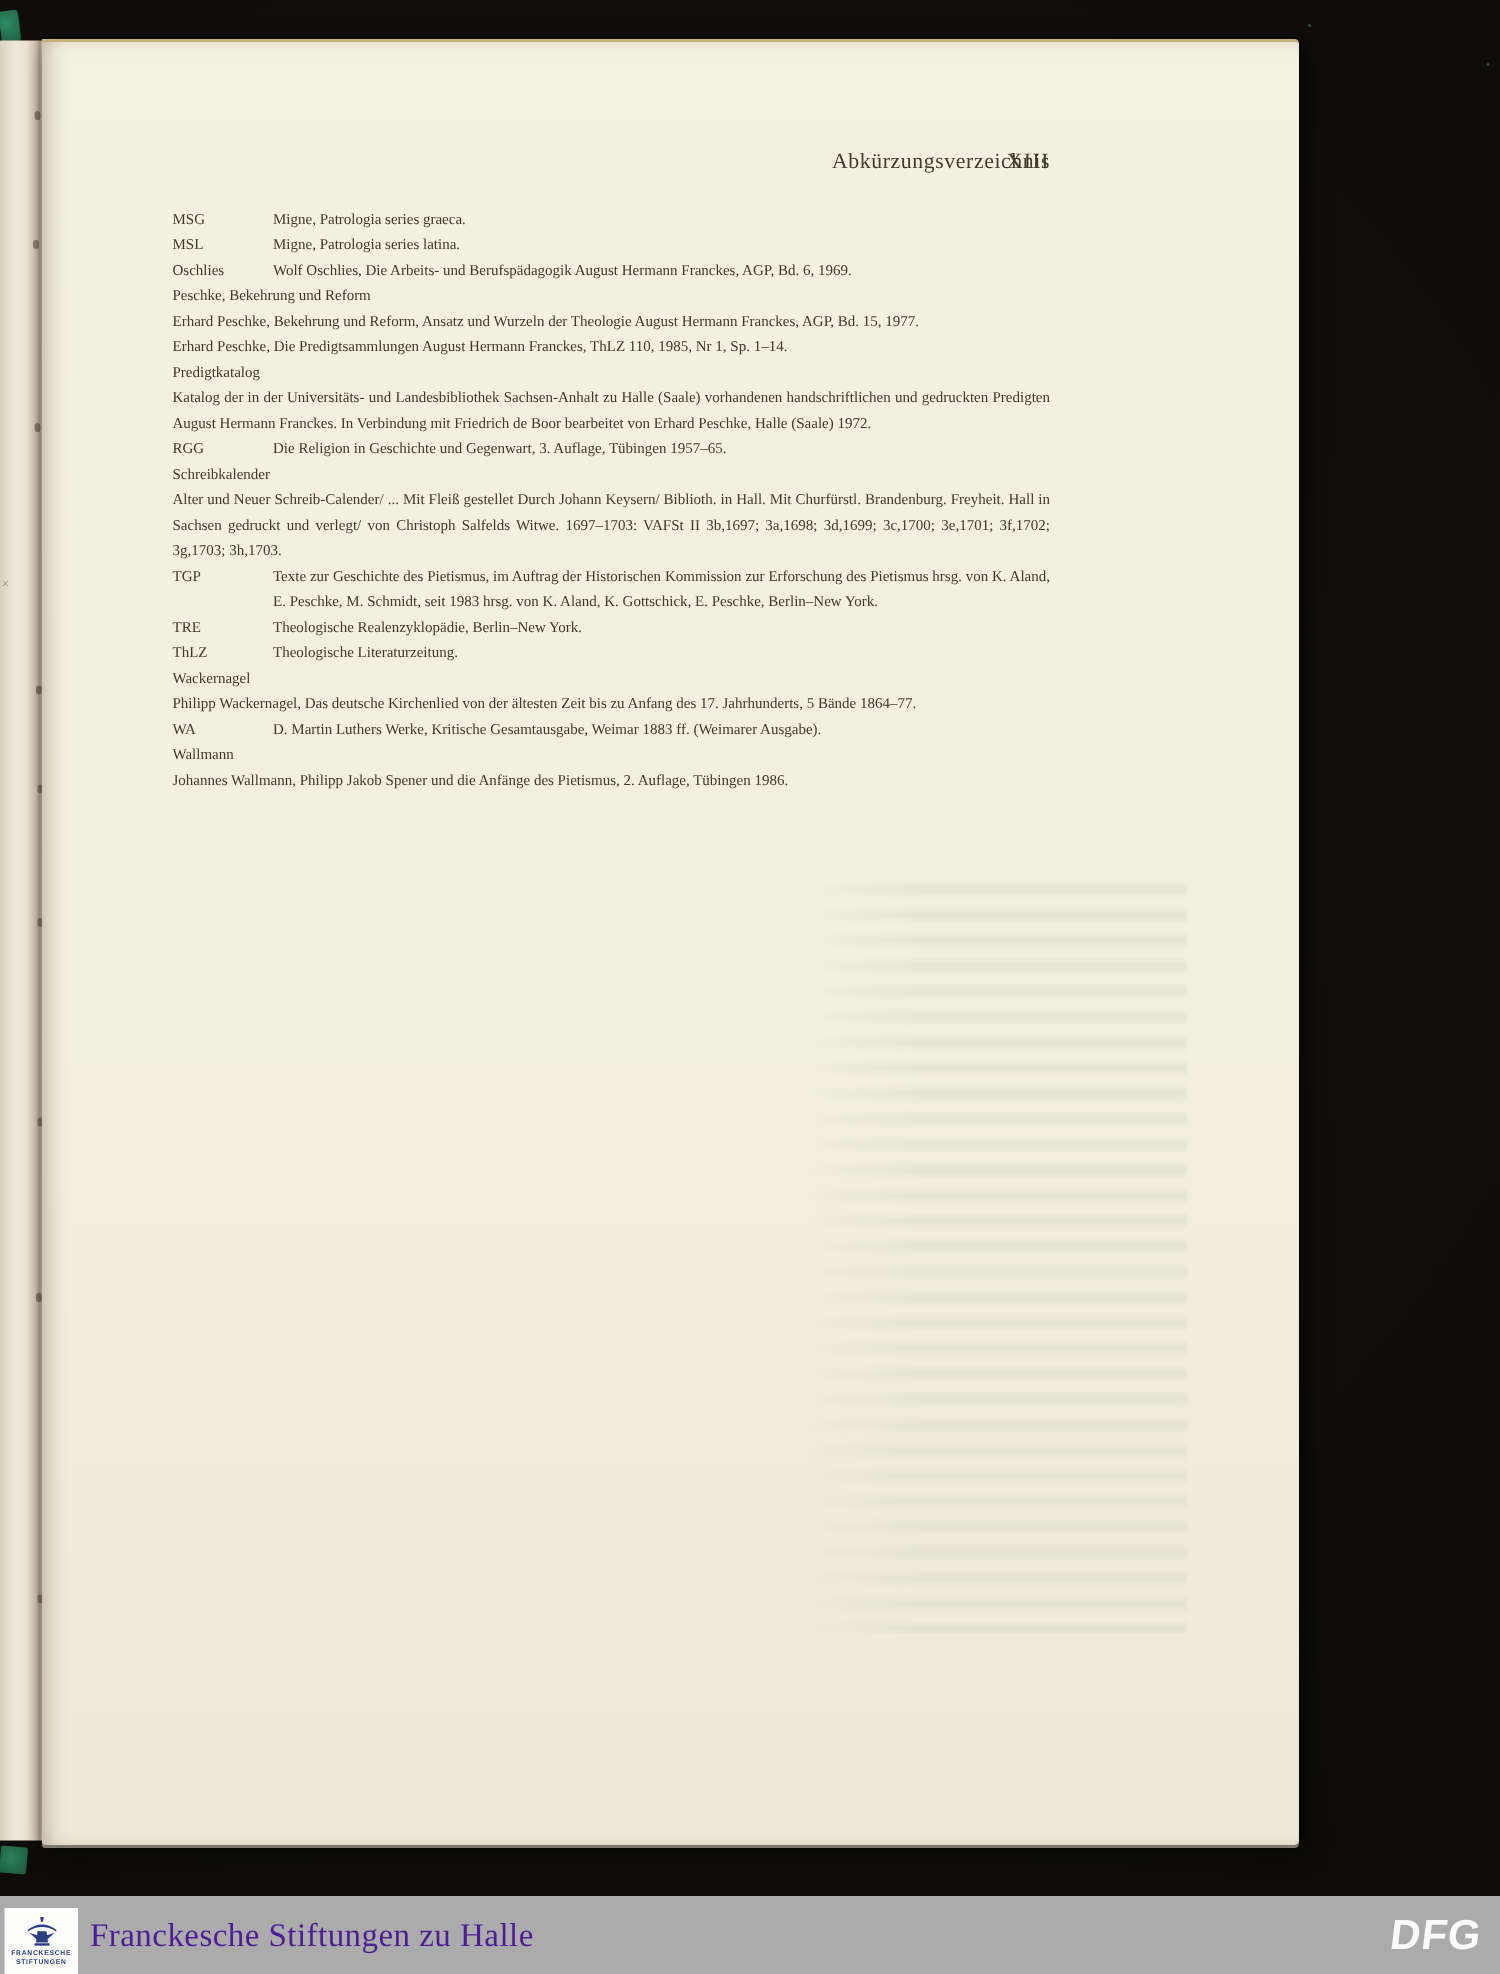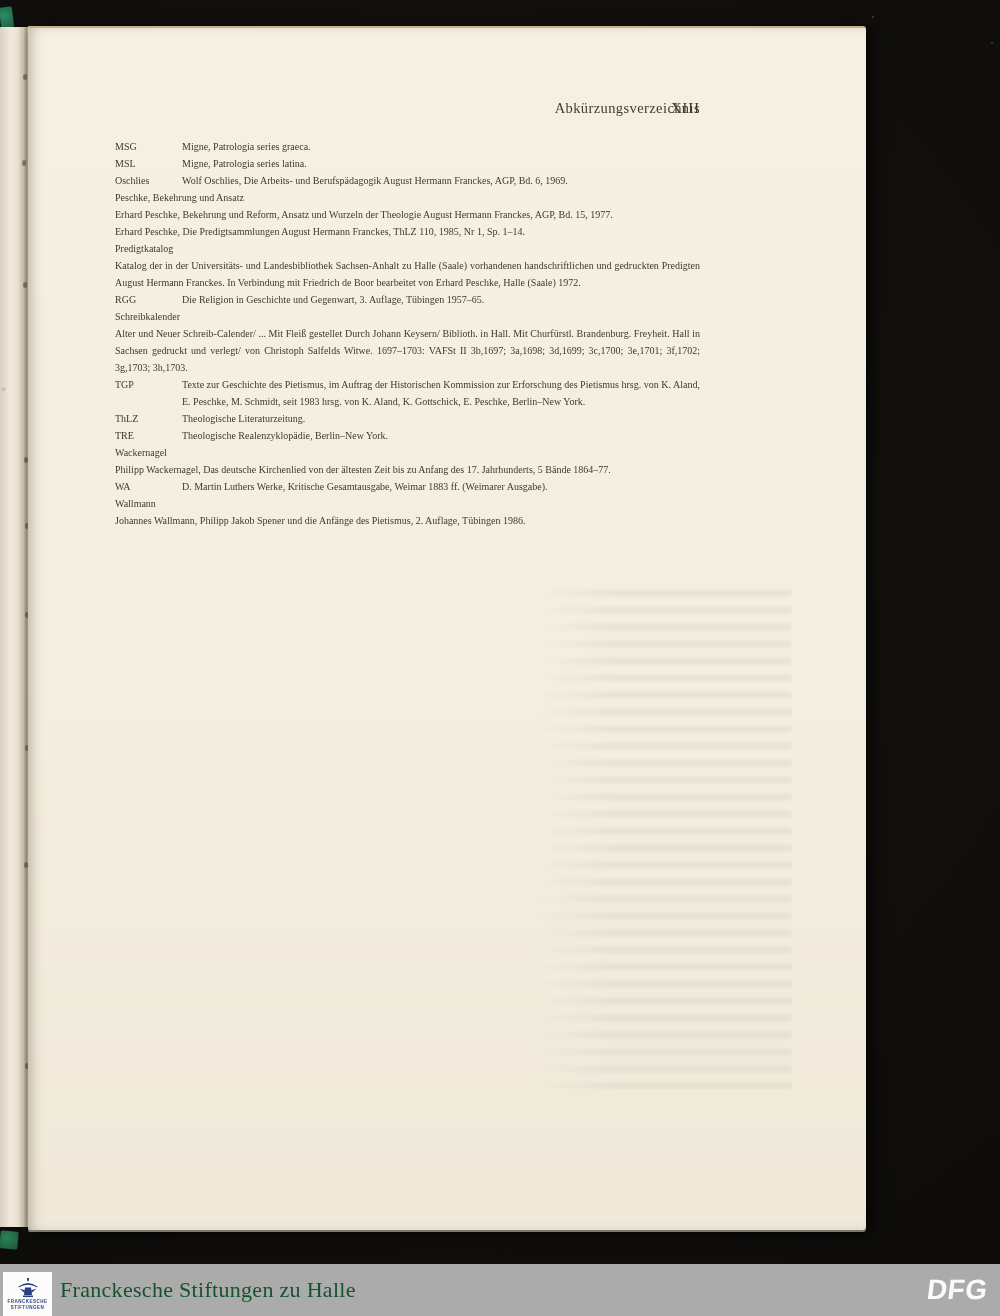--- a/index.html
+++ b/index.html
@@ -72,21 +72,21 @@
     position:absolute;left:3px;top:8px;width:49px;height:44px;background:#fcfcfa;
     display:flex;flex-direction:column;align-items:center;justify-content:center;gap:1px;
     cursor:pointer;
   }
   .logo-text{
     font-family:"Liberation Sans", sans-serif;font-weight:bold;color:#2c3f85;
     font-size:4.5px;line-height:5px;letter-spacing:0.5px;text-align:center;white-space:nowrap;
   }
   .footer-title{
     position:absolute;left:60px;top:0;height:52px;display:flex;align-items:center;
-    font-family:"Liberation Serif", serif;font-size:22px;color:#14532d;letter-spacing:0.3px;
+    font-family:"Liberation Serif", serif;font-size:22px;color:#4c1d95;letter-spacing:0.3px;
   }
   .dfg{
     position:absolute;right:12px;top:9px;
     font-family:"Liberation Sans", sans-serif;font-weight:bold;font-size:28px;line-height:34px;
     color:#fafafa;transform:skewX(-7deg);letter-spacing:0.5px;cursor:pointer;
   }
 </style>
 </head>
 <body>
 
@@ -124,21 +124,21 @@
         </div>
         <div class="entry inline">
           <div class="abbr">MSL</div>
           <div class="desc">Migne, Patrologia series latina.</div>
         </div>
         <div class="entry inline">
           <div class="abbr">Oschlies</div>
           <div class="desc">Wolf Oschlies, Die Arbeits- und Berufspädagogik August Hermann Franckes, AGP, Bd. 6, 1969.</div>
         </div>
         <div class="entry block">
-          <div class="abbr">Peschke, Bekehrung und Ansatz</div>
+          <div class="abbr">Peschke, Bekehrung und Reform</div>
           <div class="desc">Erhard Peschke, Bekehrung und Reform, Ansatz und Wurzeln der Theologie August Hermann Franckes, AGP, Bd. 15, 1977.</div>
         </div>
         <div class="entry block">
           <div class="desc">Erhard Peschke, Die Predigtsammlungen August Hermann Franckes, ThLZ 110, 1985, Nr 1, Sp. 1–14.</div>
         </div>
         <div class="entry block">
           <div class="abbr">Predigtkatalog</div>
           <div class="desc">Katalog der in der Universitäts- und Landesbibliothek Sachsen-Anhalt zu Halle (Saale) vorhandenen handschriftlichen und gedruckten Predigten August Hermann Franckes. In Verbindung mit Friedrich de Boor bearbeitet von Erhard Peschke, Halle (Saale) 1972.</div>
         </div>
         <div class="entry inline">
@@ -147,26 +147,26 @@
         </div>
         <div class="entry block">
           <div class="abbr">Schreibkalender</div>
           <div class="desc">Alter und Neuer Schreib-Calender/ ... Mit Fleiß gestellet Durch Johann Keysern/ Biblioth. in Hall. Mit Churfürstl. Brandenburg. Freyheit. Hall in Sachsen gedruckt und verlegt/ von Christoph Salfelds Witwe. 1697–1703: VAFSt II 3b,1697; 3a,1698; 3d,1699; 3c,1700; 3e,1701; 3f,1702; 3g,1703; 3h,1703.</div>
         </div>
         <div class="entry inline">
           <div class="abbr">TGP</div>
           <div class="desc">Texte zur Geschichte des Pietismus, im Auftrag der Historischen Kommission zur Erforschung des Pietismus hrsg. von K. Aland, E. Peschke, M. Schmidt, seit 1983 hrsg. von K. Aland, K. Gottschick, E. Peschke, Berlin–New York.</div>
         </div>
         <div class="entry inline">
+          <div class="abbr">TRE</div>
+          <div class="desc">Theologische Realenzyklopädie, Berlin–New York.</div>
+        </div>
+        <div class="entry inline">
           <div class="abbr">ThLZ</div>
           <div class="desc">Theologische Literaturzeitung.</div>
-        </div>
-        <div class="entry inline">
-          <div class="abbr">TRE</div>
-          <div class="desc">Theologische Realenzyklopädie, Berlin–New York.</div>
         </div>
         <div class="entry block">
           <div class="abbr">Wackernagel</div>
           <div class="desc">Philipp Wackernagel, Das deutsche Kirchenlied von der ältesten Zeit bis zu Anfang des 17. Jahrhunderts, 5 Bände 1864–77.</div>
         </div>
         <div class="entry inline">
           <div class="abbr">WA</div>
           <div class="desc">D. Martin Luthers Werke, Kritische Gesamtausgabe, Weimar 1883 ff. (Weimarer Ausgabe).</div>
         </div>
         <div class="entry block">

